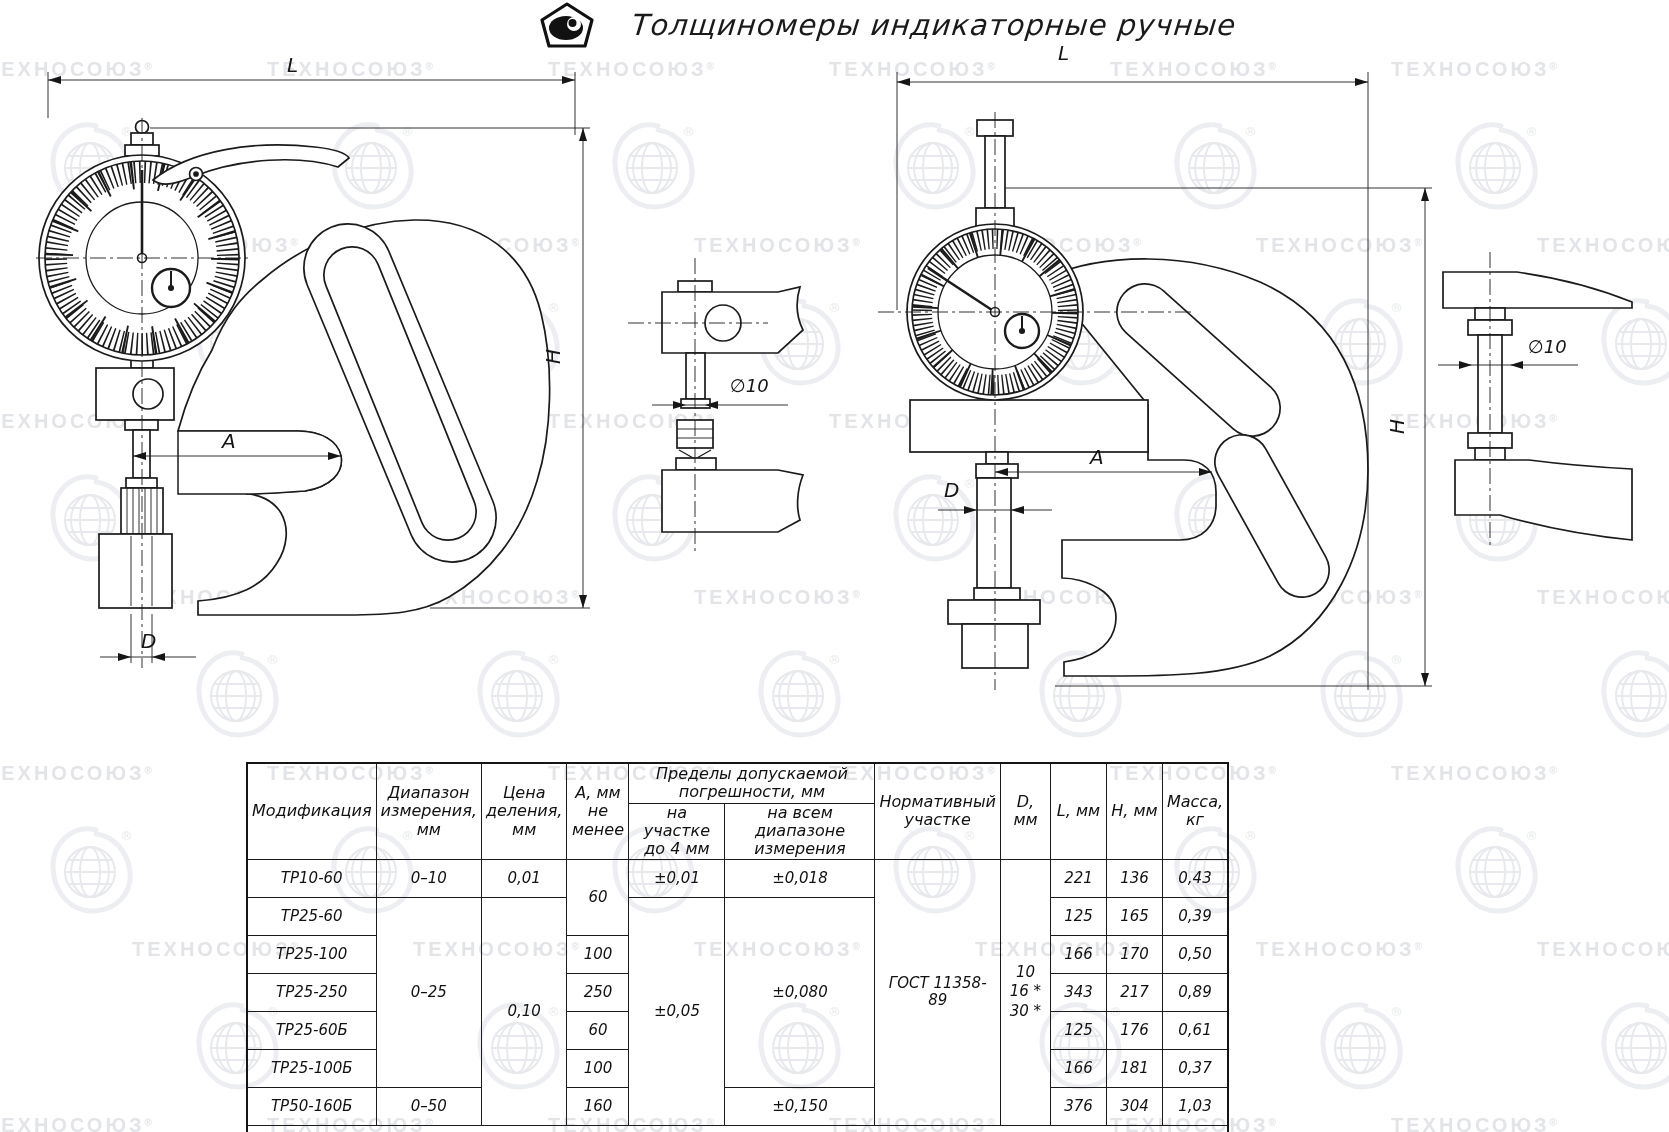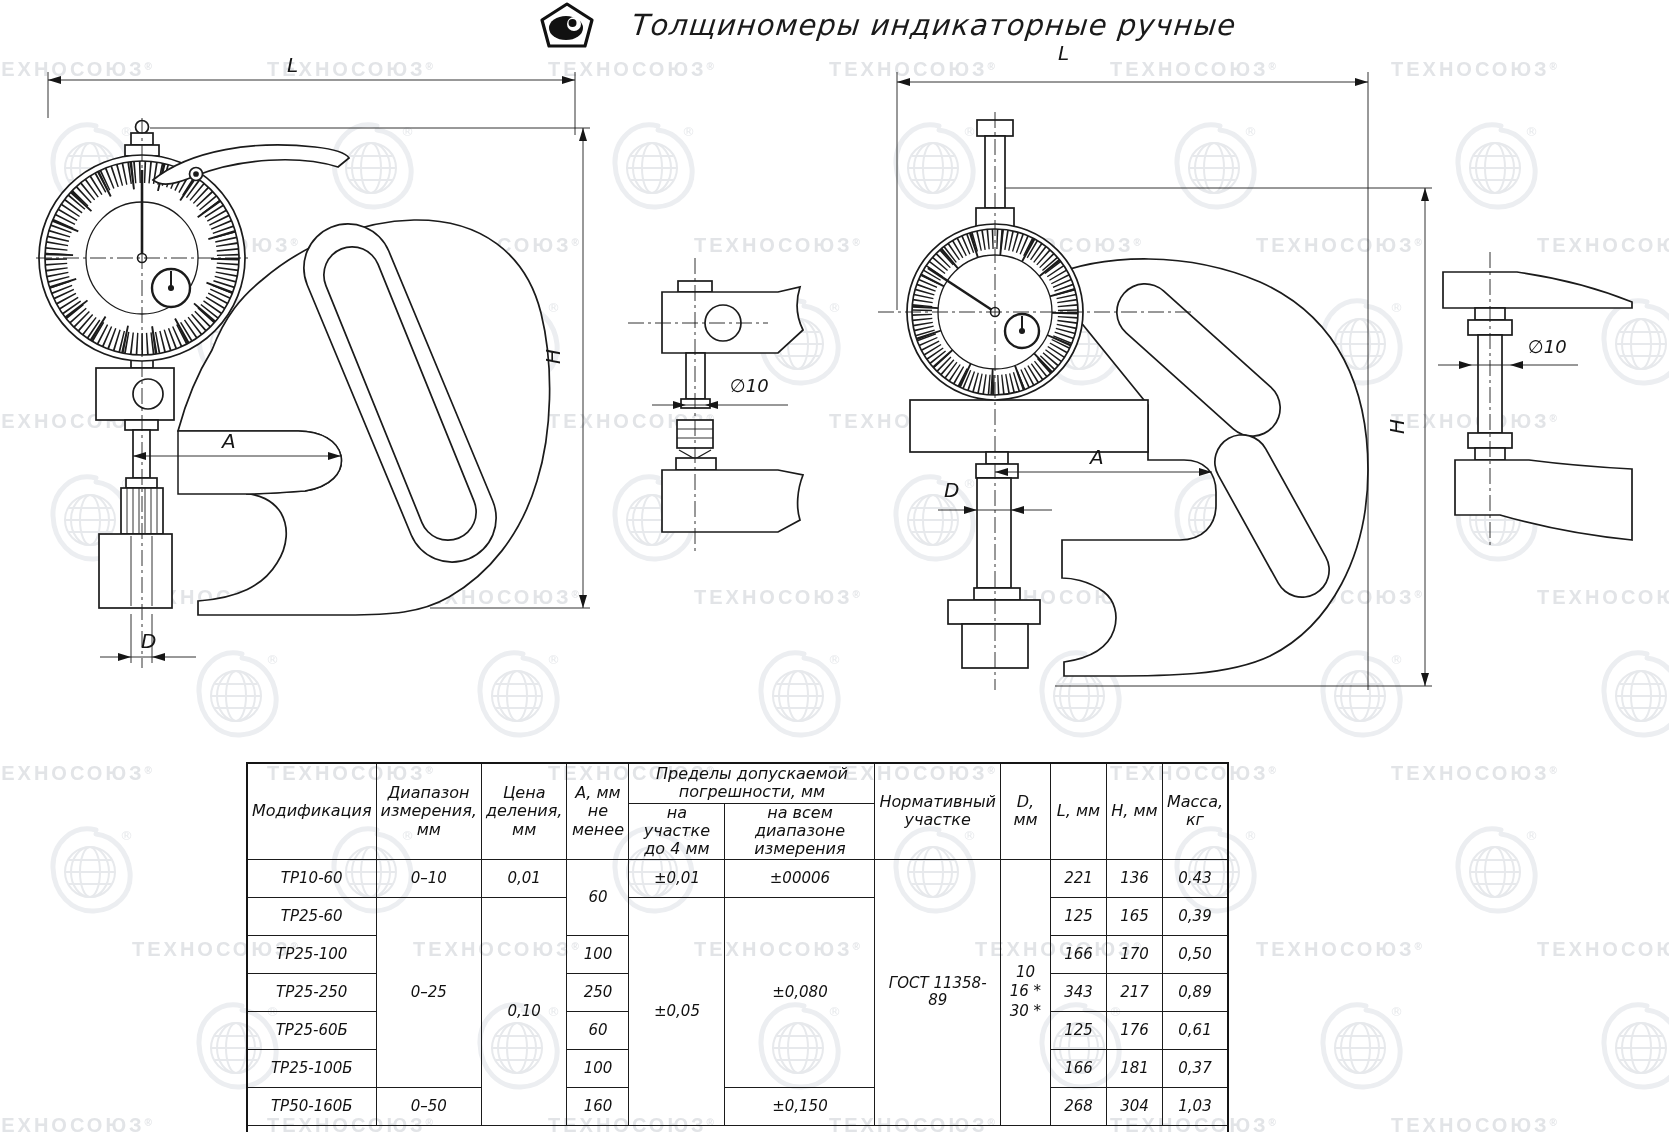--- a/index.html
+++ b/index.html
@@ -686,21 +686,21 @@
     <tr style="height:40px">
       <th>на участке до 4 мм</th>
       <th>на всем диапазоне измерения</th>
     </tr>
     <tr style="height:38px">
       <td>ТР10-60</td>
       <td>0–10</td>
       <td>0,01</td>
       <td rowspan="2">60</td>
       <td>±0,01</td>
-      <td>±00006</td>
+      <td>±0,018</td>
       <td rowspan="7">ГОСТ 11358-89</td>
       <td rowspan="7" class="pre">10
 16 *
 30 *</td>
       <td>221</td>
       <td>136</td>
       <td>0,43</td>
     </tr>
     <tr style="height:38px">
       <td>ТР25-60</td>
@@ -738,21 +738,21 @@
       <td>100</td>
       <td>166</td>
       <td>181</td>
       <td>0,37</td>
     </tr>
     <tr style="height:38px">
       <td>ТР50-160Б</td>
       <td>0–50</td>
       <td>160</td>
       <td>±0,150</td>
-      <td>268</td>
+      <td>376</td>
       <td>304</td>
       <td>1,03</td>
     </tr>
     <tr>
       <td colspan="11" class="foot">* Диаметры пятки и наконечника по заказу потребителя</td>
     </tr>
   </tbody>
     </table>
 </div>
 

